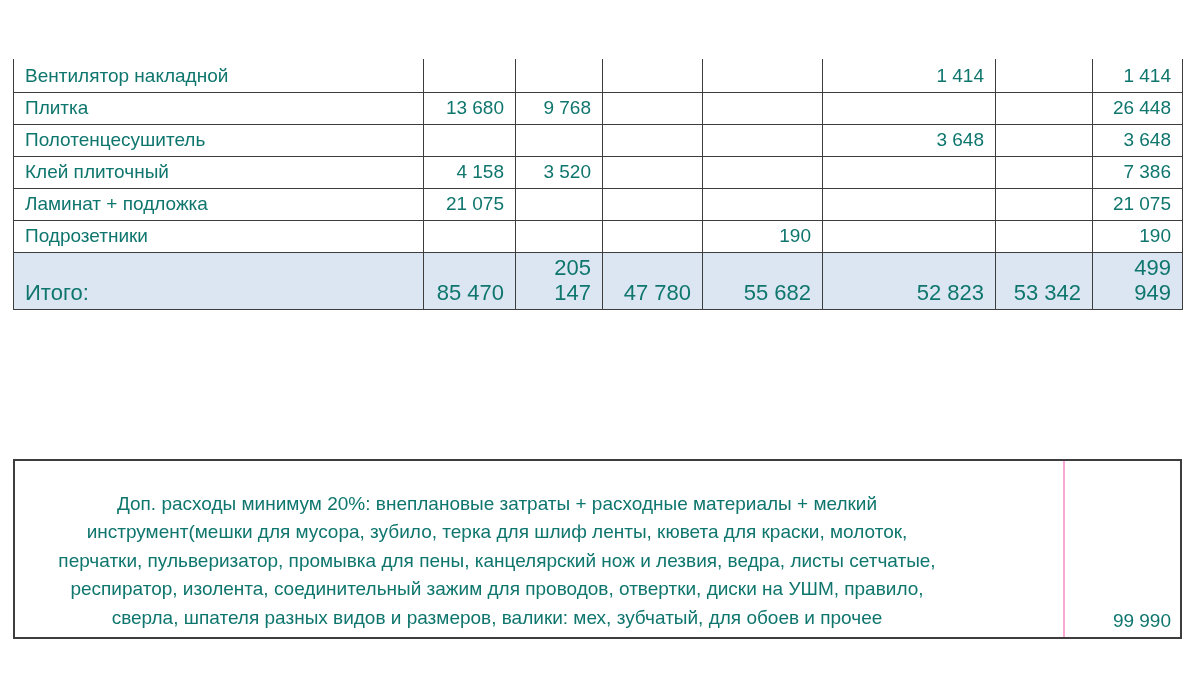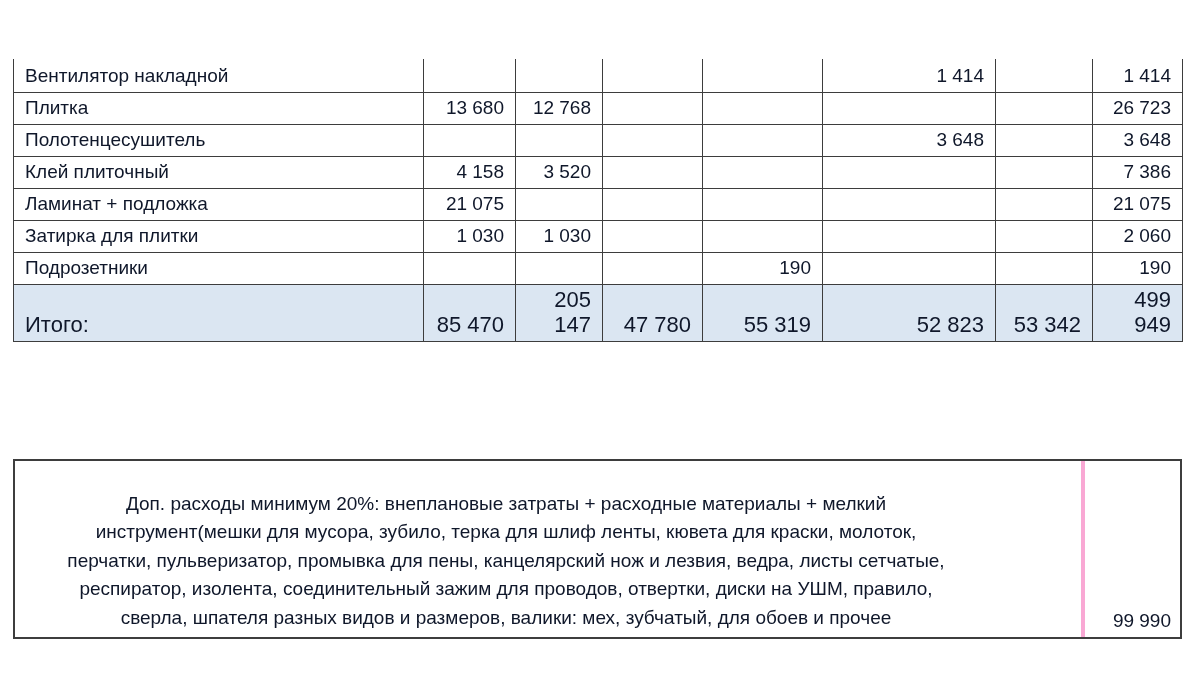--- a/index.html
+++ b/index.html
@@ -7,21 +7,21 @@
     padding: 0;
     background: #ffffff;
     font-family: "Liberation Sans", "DejaVu Sans", sans-serif;
   }
   .canvas {
     position: relative;
     width: 1200px;
     height: 662px;
     background: #ffffff;
     overflow: hidden;
-    color: #0f172a;
+    color: #0f766e;
   }
   table.grid {
     position: absolute;
     left: 13px;
     top: 59px;
     width: 1169px;
     border-collapse: collapse;
     table-layout: fixed;
     font-size: 19px;
   }
@@ -45,38 +45,38 @@
     top: 459px;
     width: 1169px;
     height: 180px;
     border: 2px solid #3d3d3d;
     box-sizing: border-box;
     display: flex;
     font-size: 19px;
   }
   .note-text-cell {
     flex: 1 1 auto;
-    border-right: 4px solid #f9a8d4;
+    border-right: 2px solid #f9a8d4;
     display: flex;
     align-items: flex-end;
     justify-content: center;
     padding: 6px 96px 5px 12px;
   }
   .note-text {
     text-align: center;
     white-space: pre-line;
     line-height: 28.5px;
   }
   .note-value-cell {
     width: 86px;
     flex: 0 0 auto;
     display: flex;
     align-items: flex-end;
     justify-content: flex-end;
-    padding: 4px 9px 5px 0;
+    padding: 4px 9px 5px 20px;
   }
 </style>
 </head>
 <body>
 
 <div class="canvas">
 
   <table class="grid">
     <colgroup>
       <col style="width:410px">
@@ -95,26 +95,26 @@
           <td class="num-cell"></td>
           <td class="num-cell"></td>
           <td class="num-cell"></td>
           <td class="num-cell">1 414</td>
           <td class="num-cell"></td>
           <td class="num-cell">1 414</td>
         </tr>
         <tr>
           <td class="name-cell">Плитка</td>
           <td class="num-cell">13 680</td>
-          <td class="num-cell">12 768</td>
+          <td class="num-cell">9 768</td>
           <td class="num-cell"></td>
           <td class="num-cell"></td>
           <td class="num-cell"></td>
           <td class="num-cell"></td>
-          <td class="num-cell">26 723</td>
+          <td class="num-cell">26 448</td>
         </tr>
         <tr>
           <td class="name-cell">Полотенцесушитель</td>
           <td class="num-cell"></td>
           <td class="num-cell"></td>
           <td class="num-cell"></td>
           <td class="num-cell"></td>
           <td class="num-cell">3 648</td>
           <td class="num-cell"></td>
           <td class="num-cell">3 648</td>
@@ -133,46 +133,36 @@
           <td class="name-cell">Ламинат + подложка</td>
           <td class="num-cell">21 075</td>
           <td class="num-cell"></td>
           <td class="num-cell"></td>
           <td class="num-cell"></td>
           <td class="num-cell"></td>
           <td class="num-cell"></td>
           <td class="num-cell">21 075</td>
         </tr>
         <tr>
-          <td class="name-cell">Затирка для плитки</td>
-          <td class="num-cell">1 030</td>
-          <td class="num-cell">1 030</td>
-          <td class="num-cell"></td>
-          <td class="num-cell"></td>
-          <td class="num-cell"></td>
-          <td class="num-cell"></td>
-          <td class="num-cell">2 060</td>
-        </tr>
-        <tr>
           <td class="name-cell">Подрозетники</td>
           <td class="num-cell"></td>
           <td class="num-cell"></td>
           <td class="num-cell"></td>
           <td class="num-cell">190</td>
           <td class="num-cell"></td>
           <td class="num-cell"></td>
           <td class="num-cell">190</td>
         </tr>
         <tr class="total-row" style="background: rgb(219, 230, 242);">
           <td class="name-cell">Итого:</td>
           <td class="num-cell">85 470</td>
           <td class="num-cell">205
 147</td>
           <td class="num-cell">47 780</td>
-          <td class="num-cell">55 319</td>
+          <td class="num-cell">55 682</td>
           <td class="num-cell">52 823</td>
           <td class="num-cell">53 342</td>
           <td class="num-cell">499
 949</td>
         </tr>
       </tbody>
   </table>
 
   <div class="note-box">
     <div class="note-text-cell">

